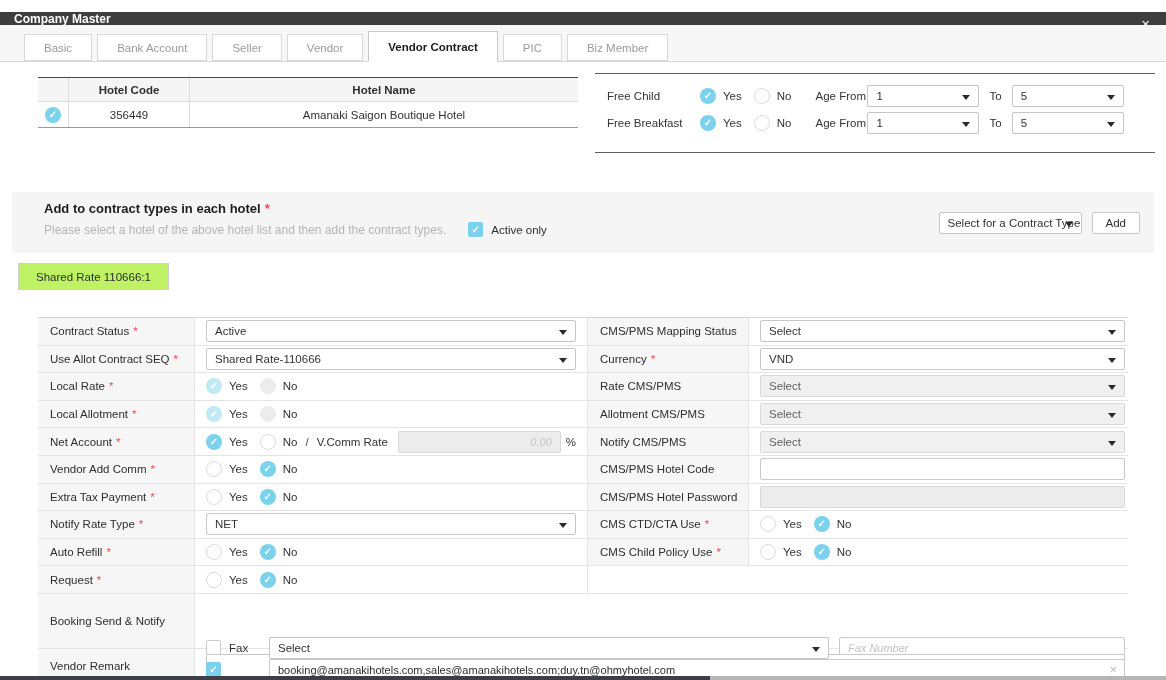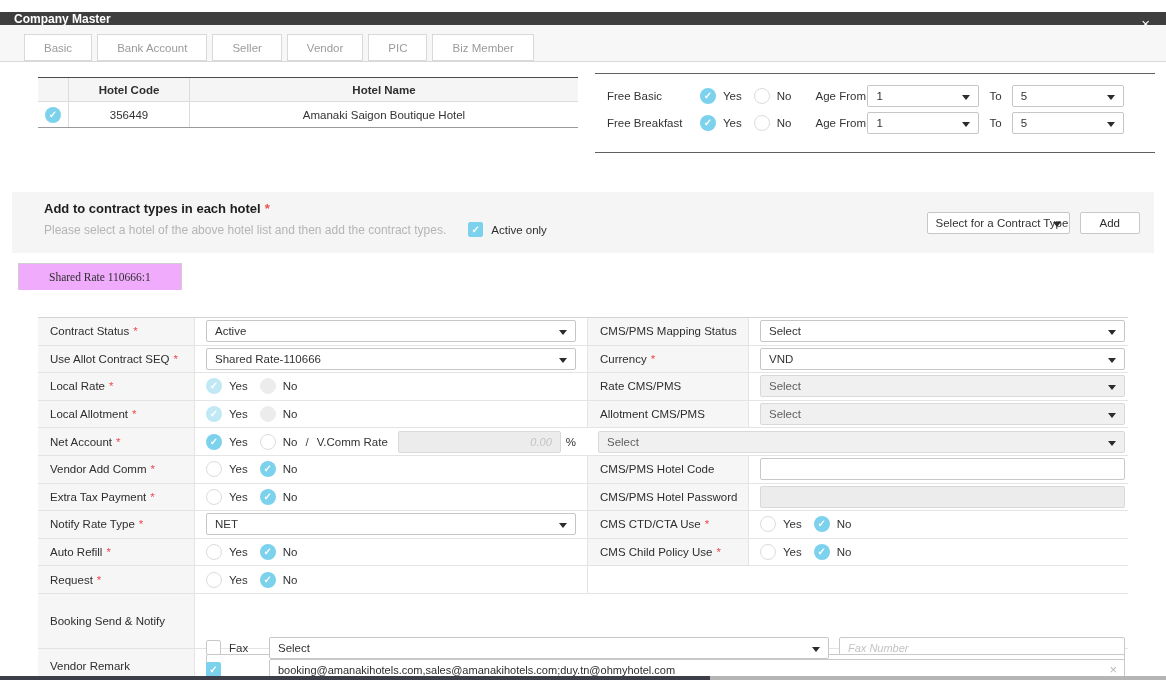--- a/index.html
+++ b/index.html
@@ -71,26 +71,26 @@
   .fp-sel { width:112px; }
   
   .contract-box { position:absolute; left:12px; top:192px; width:1142px; height:61px; background:#f5f5f5; }
   .cb-head { position:absolute; left:32px; top:9px; font-size:13px; font-weight:bold; color:#1e1e1e; }
   .cb-line2 { position:absolute; left:32px; top:30px; display:flex; align-items:center; }
   .cb-sub { font-size:12px; color:#b5b5b5; }
   .cb-line2 .cbx { margin-left:22px; }
   .cb-line2 .cbx-lbl { margin-left:8px; color:#2e2e2e; }
   .cb-right { position:absolute; right:14px; top:20px; display:flex; align-items:center; gap:10px; }
   .cb-right .sel { width:143px; }
-  .btn { height:22px; padding:0 19px; background:#fff; border:1px solid #c9c9c9; border-radius:2px;
+  .btn { height:22px; padding:0 13px; background:#fff; border:1px solid #c9c9c9; border-radius:2px;
     display:flex; align-items:center; cursor:pointer; color:#2e2e2e; }
   
-  .shared-tab { position:absolute; left:18px; top:263px; height:27px; background:#f0abfc;
+  .shared-tab { position:absolute; left:18px; top:263px; height:27px; background:#bef264;
     border:1px solid #cfcfcf; border-bottom:none; display:flex; align-items:center;
-    padding:0 30px; color:#2e2e2e; cursor:pointer;font-family:Liberation Serif, serif; }
+    padding:0 17px; color:#2e2e2e; cursor:pointer; }
   
   .form { position:absolute; left:38px; top:317px; width:1090px; border-top:1px solid #d4d4d4; }
   .frow { display:flex; height:27.6px; border-bottom:1px solid #e4e4e4; }
   .lab { background:#f6f6f7; display:flex; align-items:center; padding-left:12px; color:#2e2e2e; }
   .lab-l { width:157px; border-right:1px solid #e4e4e4; }
   .lab-r { width:162px; border-left:1px solid #e4e4e4; border-right:1px solid #e4e4e4; }
   .lab-r.empty { background:#fff; border-right:1px solid transparent; }
   .fld { display:flex; align-items:center; padding:0 11px; }
   .fld-l { width:392px; }
   .fld-r { flex:1; padding-right:3px; }
@@ -126,20 +126,21 @@
 <div class="titlebar">
   <span class="ttl">Company Master</span>
   <span class="close">×</span>
 </div>
 
 <div class="tabbar">
   <div class="tab">Basic</div>
   <div class="tab">Bank Account</div>
   <div class="tab">Seller</div>
   <div class="tab">Vendor</div>
+  <div class="tab active">Vendor Contract</div>
   <div class="tab">PIC</div>
   <div class="tab">Biz Member</div>
 </div>
 
 <div class="hotel-table">
   <div class="ht-row ht-head">
     <div class="ht-c0"></div>
     <div class="ht-c1">Hotel Code</div>
     <div class="ht-c2">Hotel Name</div>
   </div>
@@ -147,21 +148,21 @@
     <div class="ht-c0">
         <span class="rd on"></span>
       </div>
     <div class="ht-c1">356449</div>
     <div class="ht-c2">Amanaki Saigon Boutique Hotel</div>
   </div>
 </div>
 
 <div class="free-panel">
   <div class="fp-row" style="top:11px;">
-    <span class="fp-label">Free Basic</span>
+    <span class="fp-label">Free Child</span>
     <span class="rd on"></span>
     <span class="rd-lbl">Yes</span>
     <span class="rd off rd-gap"></span>
     <span class="rd-lbl">No</span>
     <span class="fp-agefrom">Age From</span>
     <span class="sel fp-sel">1</span>
     <span class="fp-to">To</span>
     <span class="sel fp-sel">5</span>
   </div>
   <div class="fp-row" style="top:38px;">
@@ -275,20 +276,23 @@
     <div class="fld fld-l">
       <span class="rd on"></span>
         <span class="rd-lbl">Yes</span>
       <span class="rd off rd-gap"></span>
         <span class="rd-lbl">No</span>
       <span class="slash">/</span>
       <span class="vcomm-lbl">V.Comm Rate</span>
       <input class="ipt dis vcomm" disabled="" placeholder="0.00" style="">
       <span class="pct">%</span>
     </div>
+    <div class="lab lab-r">
+        <span>Notify CMS/PMS</span>
+      </div>
     <div class="fld fld-r">
         <span class="sel dis">Select</span>
       </div>
   </div>
 
   <div class="frow">
     <div class="lab lab-l">
         <span>Vendor Add Comm</span>
         <span class="req">*</span>
       </div>

